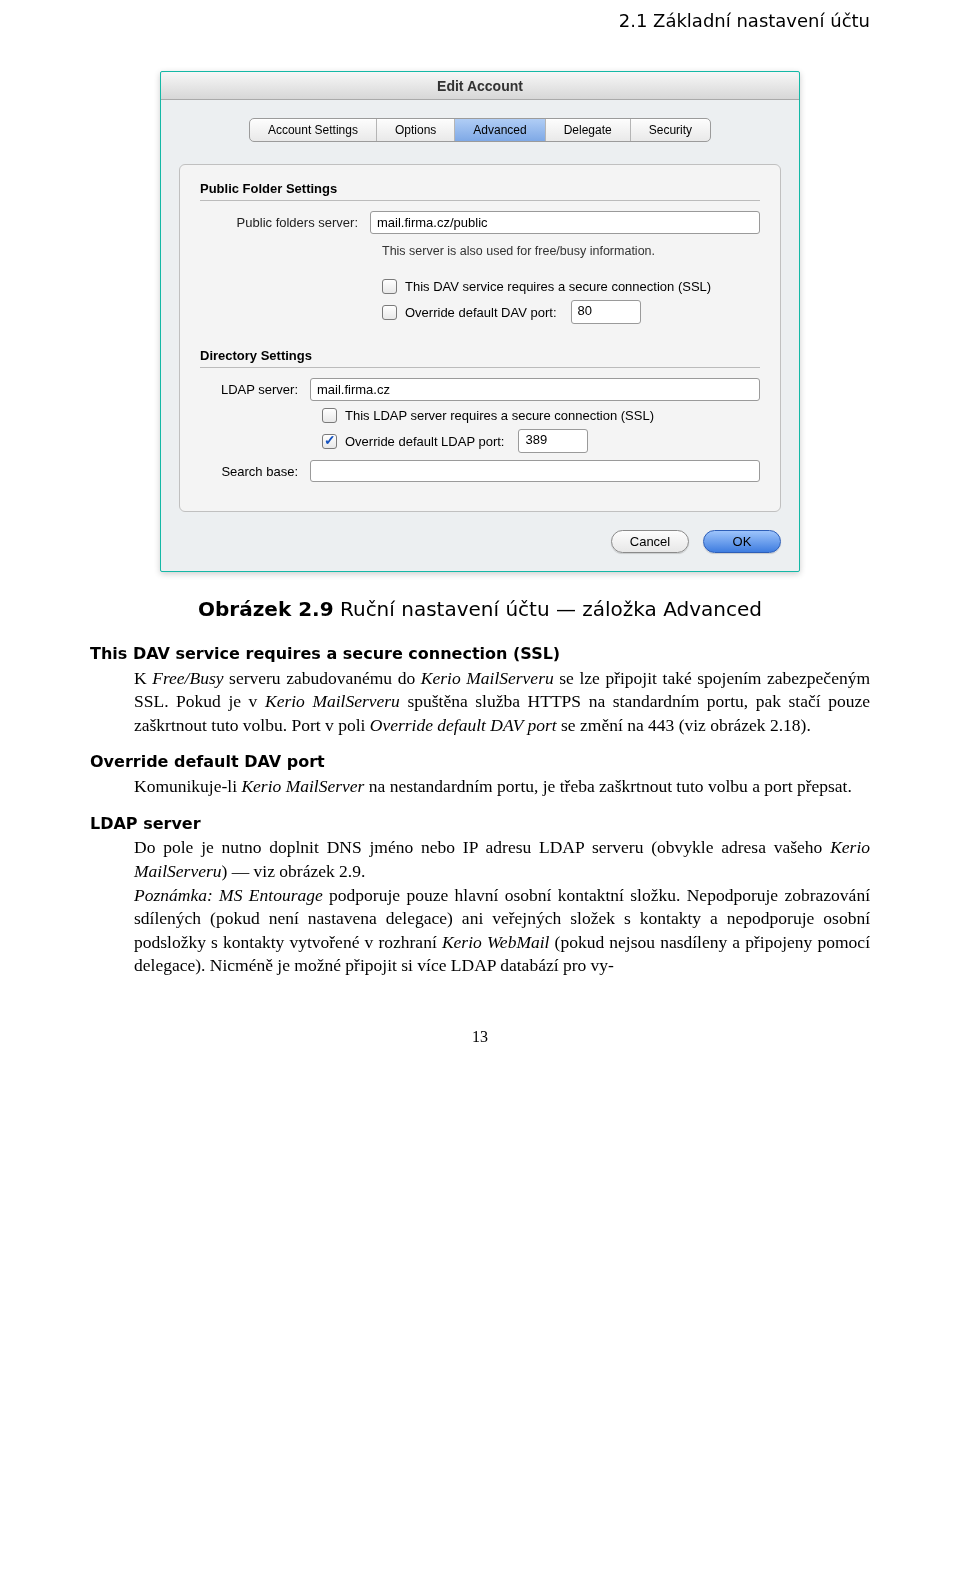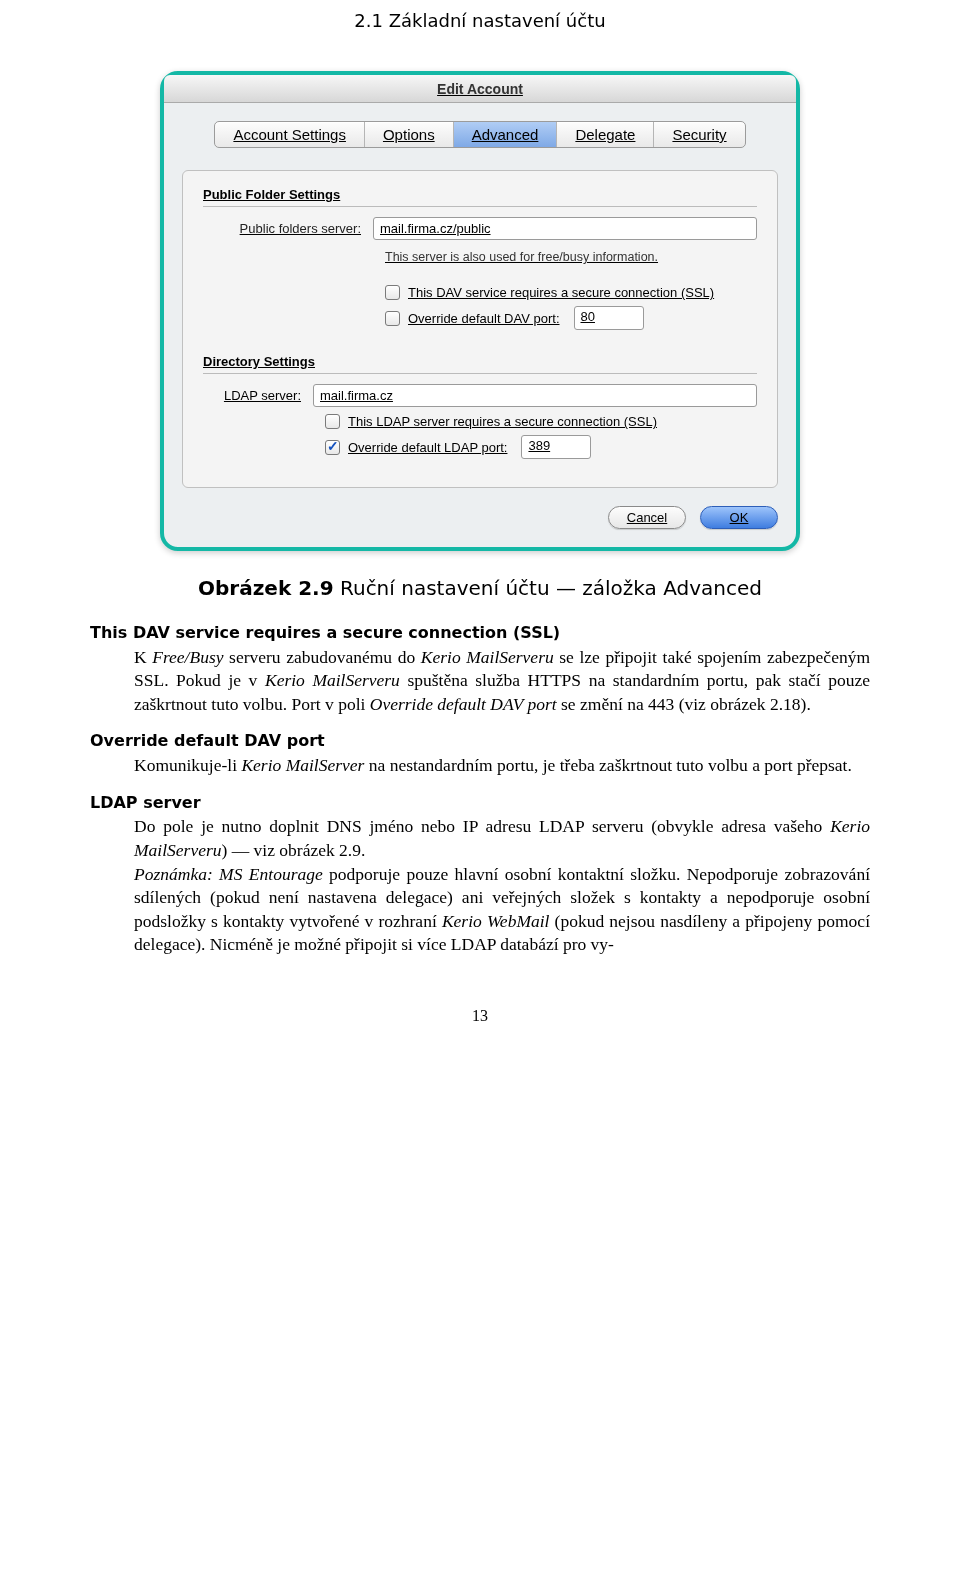--- a/index.html
+++ b/index.html
@@ -7,34 +7,33 @@
     font-family: "Lucida Grande", "Helvetica Neue", Arial, sans-serif;
     background: #fff;
     width: 960px;
     margin: 0 auto;
     color: #000;
   }
   .page {
     padding: 0 90px 30px 90px;
   }
   .header-right {
-    text-align: center;
+    text-align: right;
     font-family: "Lucida Sans", "DejaVu Sans", sans-serif;
     font-size: 18px;
     padding: 10px 0 40px 0;
   }
   
   .window {
     width: 640px;
     margin: 0 auto 25px auto;
     background: #eceff1;
-    border: 4px solid #14b8a6;
-    border-radius: 18px;
+    border: 1px solid #14b8a6;
+    border-radius: 2px;
     box-shadow: 0 2px 6px rgba(0,0,0,.2);
-    text-decoration: underline;
   }
   .titlebar {
     height: 28px;
     background: linear-gradient(#f7f7f7,#d7d7d7);
     border-bottom: 1px solid #aaa;
     border-radius: 6px 6px 0 0;
     display: flex;
     align-items: center;
     justify-content: center;
     font-size: 14px;
@@ -49,21 +48,21 @@
   .tabseg {
     display: flex;
     background: linear-gradient(#fdfdfd,#e9e9e9);
     border: 1px solid #9b9b9b;
     border-radius: 5px;
     overflow: hidden;
     box-shadow: 0 1px 0 #fff inset;
   }
   .tab {
     padding: 4px 18px;
-    font-size: 15px;
+    font-size: 12px;
     border-right: 1px solid #b5b5b5;
     cursor: default;
   }
   .tab:last-child { border-right: none; }
   .tab.active {
     background: linear-gradient(#b0cdf5,#7fa9e6);
     color: #000;
   }
   .panel {
     margin: 0 18px 18px 18px;
@@ -275,20 +274,24 @@
       <div class="cbrow2">
         <span class="cb"></span>
         <span>This LDAP server requires a secure connection (SSL)</span>
       </div>
       <div class="cbrow2">
         <span class="cb checked"></span>
         <span>Override default LDAP port:</span>
         <div class="port-in">389</div>
       </div>
 
+      <div class="row">
+        <div class="lbl-short">Search base:</div>
+        <div class="txt"></div>
+      </div>
     </div>
 
     <div class="buttons">
       <button class="btn">Cancel</button>
       <button class="btn primary">OK</button>
     </div>
   </div>
 
   <div class="caption">
     <b>Obrázek 2.9</b><span>  Ruční nastavení účtu — záložka Advanced</span>

